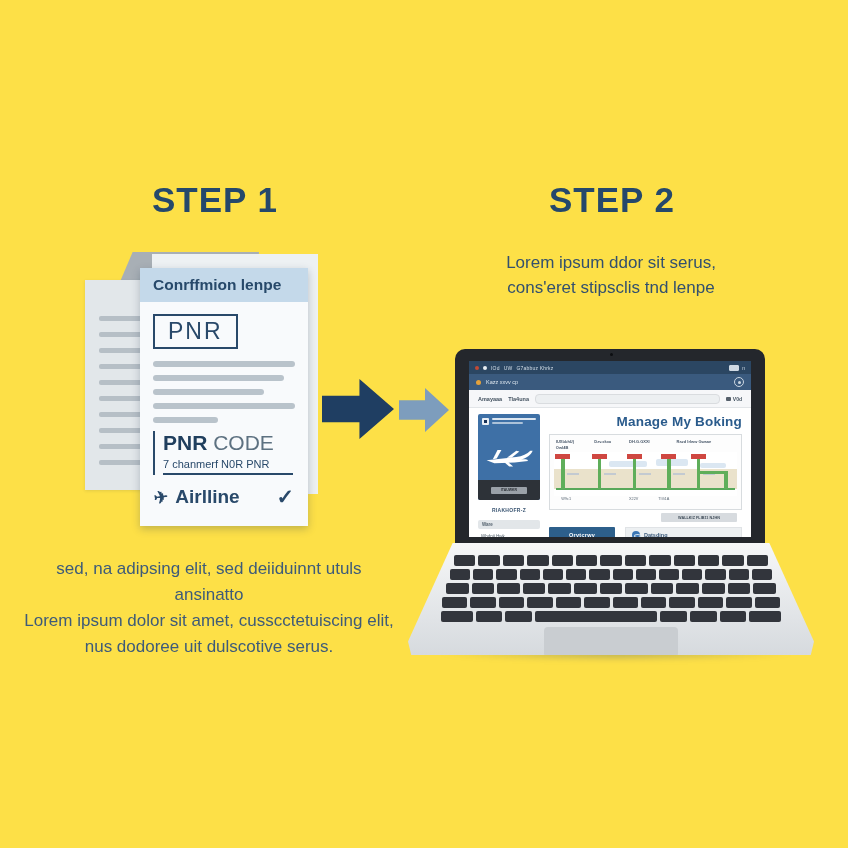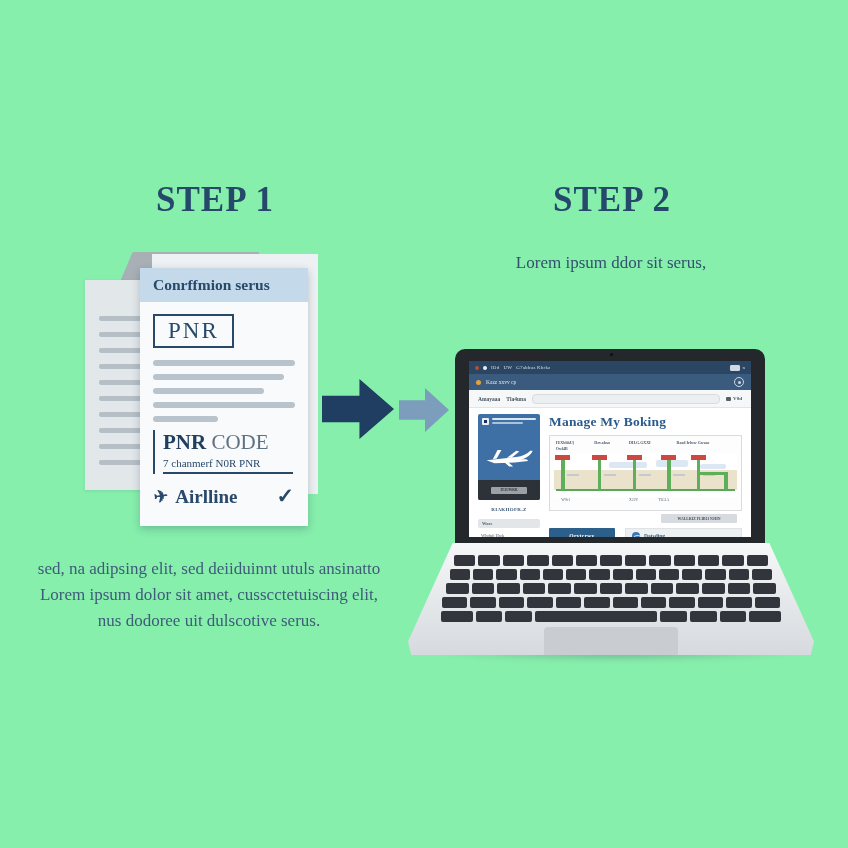--- a/index.html
+++ b/index.html
@@ -1,16 +1,16 @@
 <!DOCTYPE html>
 <html><head>
 <meta charset="utf-8">
 <style>
   html,body{margin:0;padding:0;}
-  .canvas{position:relative;width:848px;height:848px;background:#86efac;font-family:Liberation Serif, serif;overflow:hidden;}
+  .canvas{position:relative;width:848px;height:848px;background:#fde047;font-family:Liberation Sans, sans-serif;overflow:hidden;}
 
   
   .step-h{position:absolute;width:220px;text-align:center;font-size:35px;font-weight:bold;color:#25486b;letter-spacing:1px;}
   #step1-h{left:105px;top:180px;}
   #step2-h{left:502px;top:180px;}
 
   
   .sub{position:absolute;left:466px;top:250px;width:290px;text-align:center;font-size:17px;line-height:25px;color:#33506e;font-weight:500;}
 
   
@@ -84,21 +84,21 @@
   .phl b{display:block;height:2px;background:#dce6f0;border-radius:1px;margin-bottom:2px;}
   .phl b.s{width:70%;opacity:.7;}
   .poster-plane{position:absolute;left:7px;top:30px;}
   .poster-foot{position:absolute;left:0;right:0;bottom:0;height:20px;background:#2d3238;display:flex;align-items:center;justify-content:center;}
   .poster-btn{width:36px;height:7px;background:#9aa1a8;border-radius:1px;display:flex;align-items:center;justify-content:center;font-size:3.5px;color:#2d3238;font-weight:bold;}
   .scapt{margin-top:7px;text-align:center;font-size:5px;font-weight:bold;color:#3a5572;letter-spacing:.3px;}
   .slist{margin-top:7px;}
   .spill{height:9px;background:#e2e6e9;border-radius:2px;display:flex;align-items:center;padding-left:4px;font-size:4.5px;color:#55636f;font-weight:bold;margin-bottom:5px;}
   .stext{font-size:4.5px;color:#55636f;padding-left:3px;margin-bottom:5px;}
 
-  .pmain{flex:1;position:relative;}
+  .pmain{flex:1;position:relative;text-align:right;}
   .ptitle{font-size:13.5px;font-weight:bold;color:#2a5b8c;letter-spacing:.2px;}
   .panel{margin-top:5px;border:1px solid #d8dcdf;background:#fdfdfd;height:76px;position:relative;padding:4px;box-sizing:border-box;}
   .tlabels{position:relative;height:13px;font-size:4px;font-weight:bold;color:#49586a;}
   .tlabels span{position:absolute;top:0;}
   .tlabels .sub2{position:absolute;top:6px;left:1%;font-weight:bold;}
   .chart{position:relative;height:44px;background:#fff;overflow:hidden;}
   .beige{position:absolute;left:0;right:0;top:17px;bottom:7px;background:#eae2cb;}
   .sky{position:absolute;background:#dbe7f2;border-radius:2px;}
   .baseline{position:absolute;left:1%;right:1%;bottom:6px;height:2.5px;background:#58a85a;}
   .gline{position:absolute;top:6px;bottom:7px;width:3.5px;background:#5fae5a;}
@@ -121,41 +121,42 @@
 </head>
 <body>
 
 <div class="canvas">
 
   <div class="step-h" id="step1-h">STEP 1</div>
   <div class="step-h" id="step2-h">STEP 2</div>
 
   <div class="sub">
     <div>Lorem ipsum ddor sit serus,</div>
+    <div>cons'eret stipsclis tnd lenpe</div>
   </div>
 
   <div class="doc-folder"></div>
   <div class="doc-back2"></div>
   <div class="doc-back1">
     <div id="back-lines">
         <div class="paper-line" style="width: 70px;"></div>
         <div class="paper-line" style="width: 70px;"></div>
         <div class="paper-line" style="width: 62px;"></div>
         <div class="paper-line" style="width: 70px;"></div>
         <div class="paper-line" style="width: 70px;"></div>
         <div class="paper-line" style="width: 56px;"></div>
         <div class="paper-line" style="width: 70px;"></div>
         <div class="paper-line" style="width: 70px;"></div>
         <div class="paper-line" style="width: 62px;"></div>
         <div class="paper-line" style="width: 48px;"></div>
       </div>
   </div>
 
   <div class="doc-card">
-    <div class="doc-header">Conrffmion serus</div>
+    <div class="doc-header">Conrffmion lenpe</div>
     <div class="pnr-box">PNR</div>
     <div class="doc-lines">
       <div class="doc-line" style="width:100%"></div>
       <div class="doc-line" style="width:92%"></div>
       <div class="doc-line" style="width:78%"></div>
       <div class="doc-line" style="width:100%"></div>
       <div class="doc-line" style="width:46%"></div>
     </div>
     <div class="pnr-code">
       <div class="l1">

